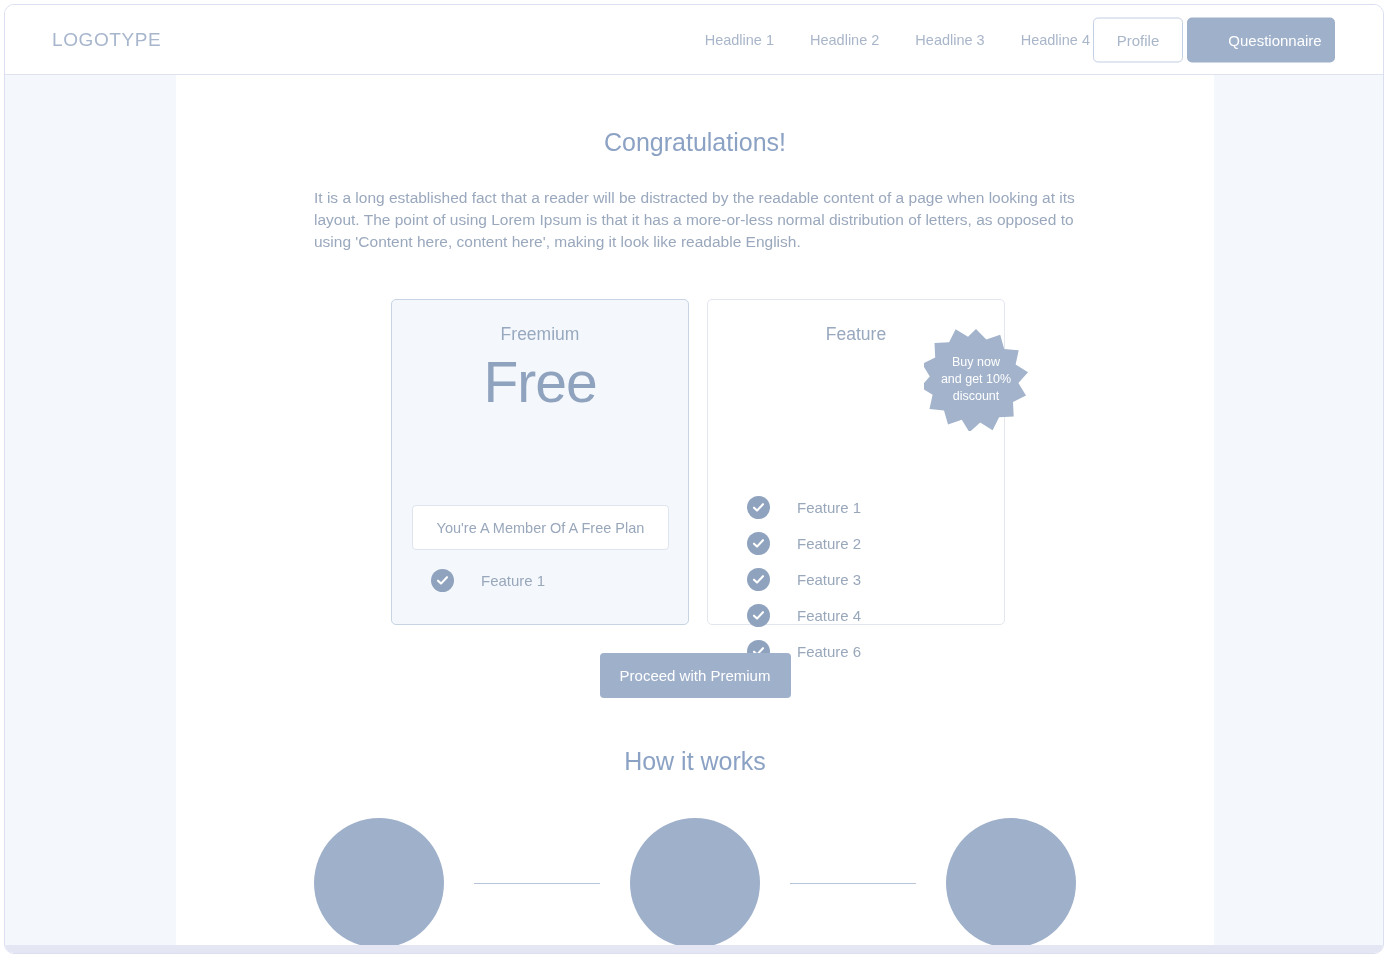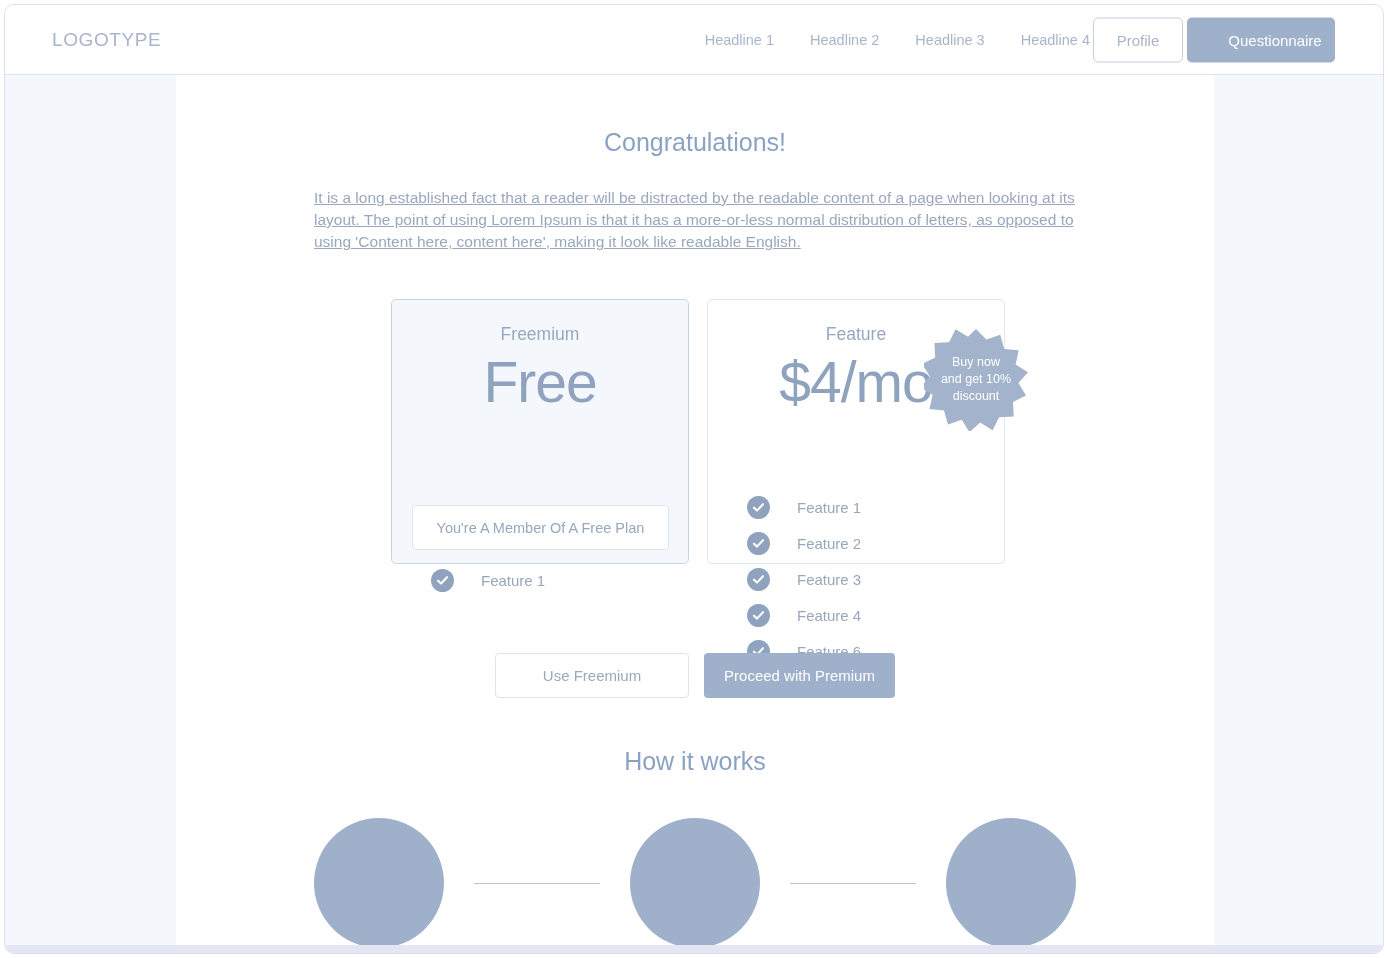--- a/index.html
+++ b/index.html
@@ -146,36 +146,35 @@
   }
   .hero-paragraph {
     position: absolute;
     left: 138px;
     top: 112px;
     width: 762px;
     font-size: 15.5px;
     line-height: 22px;
     color: #9aa8bd;
     text-align: left;
-    text-decoration: underline;
   }
 
   
   .cards {
     position: absolute;
     left: 0;
     top: 224px;
     width: 1038px;
     height: 328px;
   }
   .card {
     position: absolute;
     top: 0;
     width: 298px;
-    height: 265px;
+    height: 326px;
     border-radius: 5px;
   }
   .card-freemium {
     left: 215px;
     background: #f4f8fc;
     border: 1px solid #c7d4e4;
   }
   .card-premium {
     left: 531px;
     background: #ffffff;
@@ -400,21 +399,20 @@
                   <path d="M2 6.7 L5 9.6 L11 3.2" fill="none" stroke="#ffffff" stroke-width="2.1" stroke-linecap="round" stroke-linejoin="round"></path>
                 </svg>
               </span>
               <span class="feature-label">Feature 1</span>
             </div>
           </div>
         </div>
 
         <div class="card card-premium">
           <div class="plan-name">Feature</div>
-          <div class="plan-price">$4/mo</div>
 
           <div class="feature-list premium-features">
             <div class="feature-row">
               <span class="check-icon">
                 <svg width="13" height="13" viewBox="0 0 13 13" aria-hidden="true">
                   <path d="M2 6.7 L5 9.6 L11 3.2" fill="none" stroke="#ffffff" stroke-width="2.1" stroke-linecap="round" stroke-linejoin="round"></path>
                 </svg>
               </span>
               <span class="feature-label">Feature 1</span>
             </div>
@@ -465,21 +463,20 @@
           <div class="badge-text">
             <span>Buy now</span>
             <span>and get 10%</span>
             <span>discount</span>
           </div>
         </div>
 
       </div>
 
       <div class="cta-row">
-        <button class="btn-freemium">Use Freemium</button>
         <button class="btn-premium">Proceed with Premium</button>
       </div>
 
       <h2 class="how-title">How it works</h2>
 
       <div class="steps">
         <div class="step-circle"></div>
         <div class="step-connector"></div>
         <div class="step-circle"></div>
         <div class="step-connector"></div>

